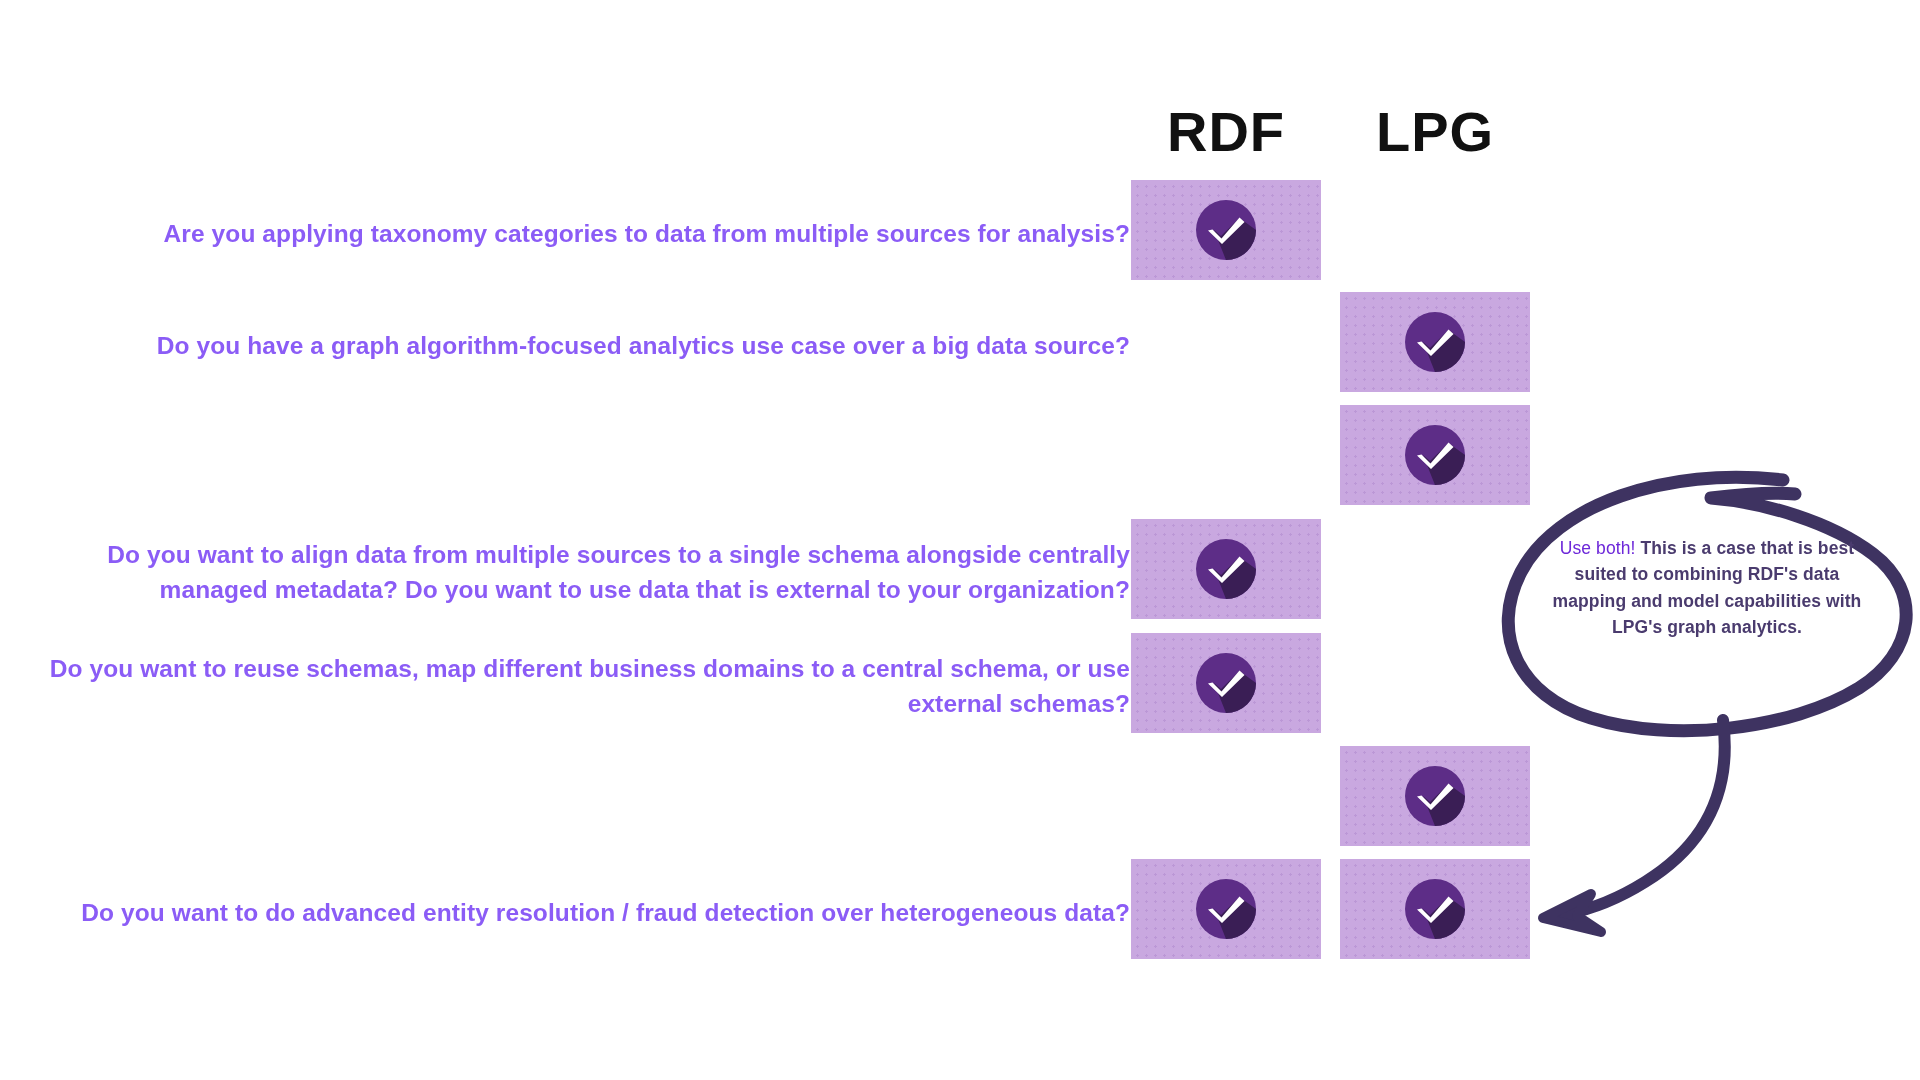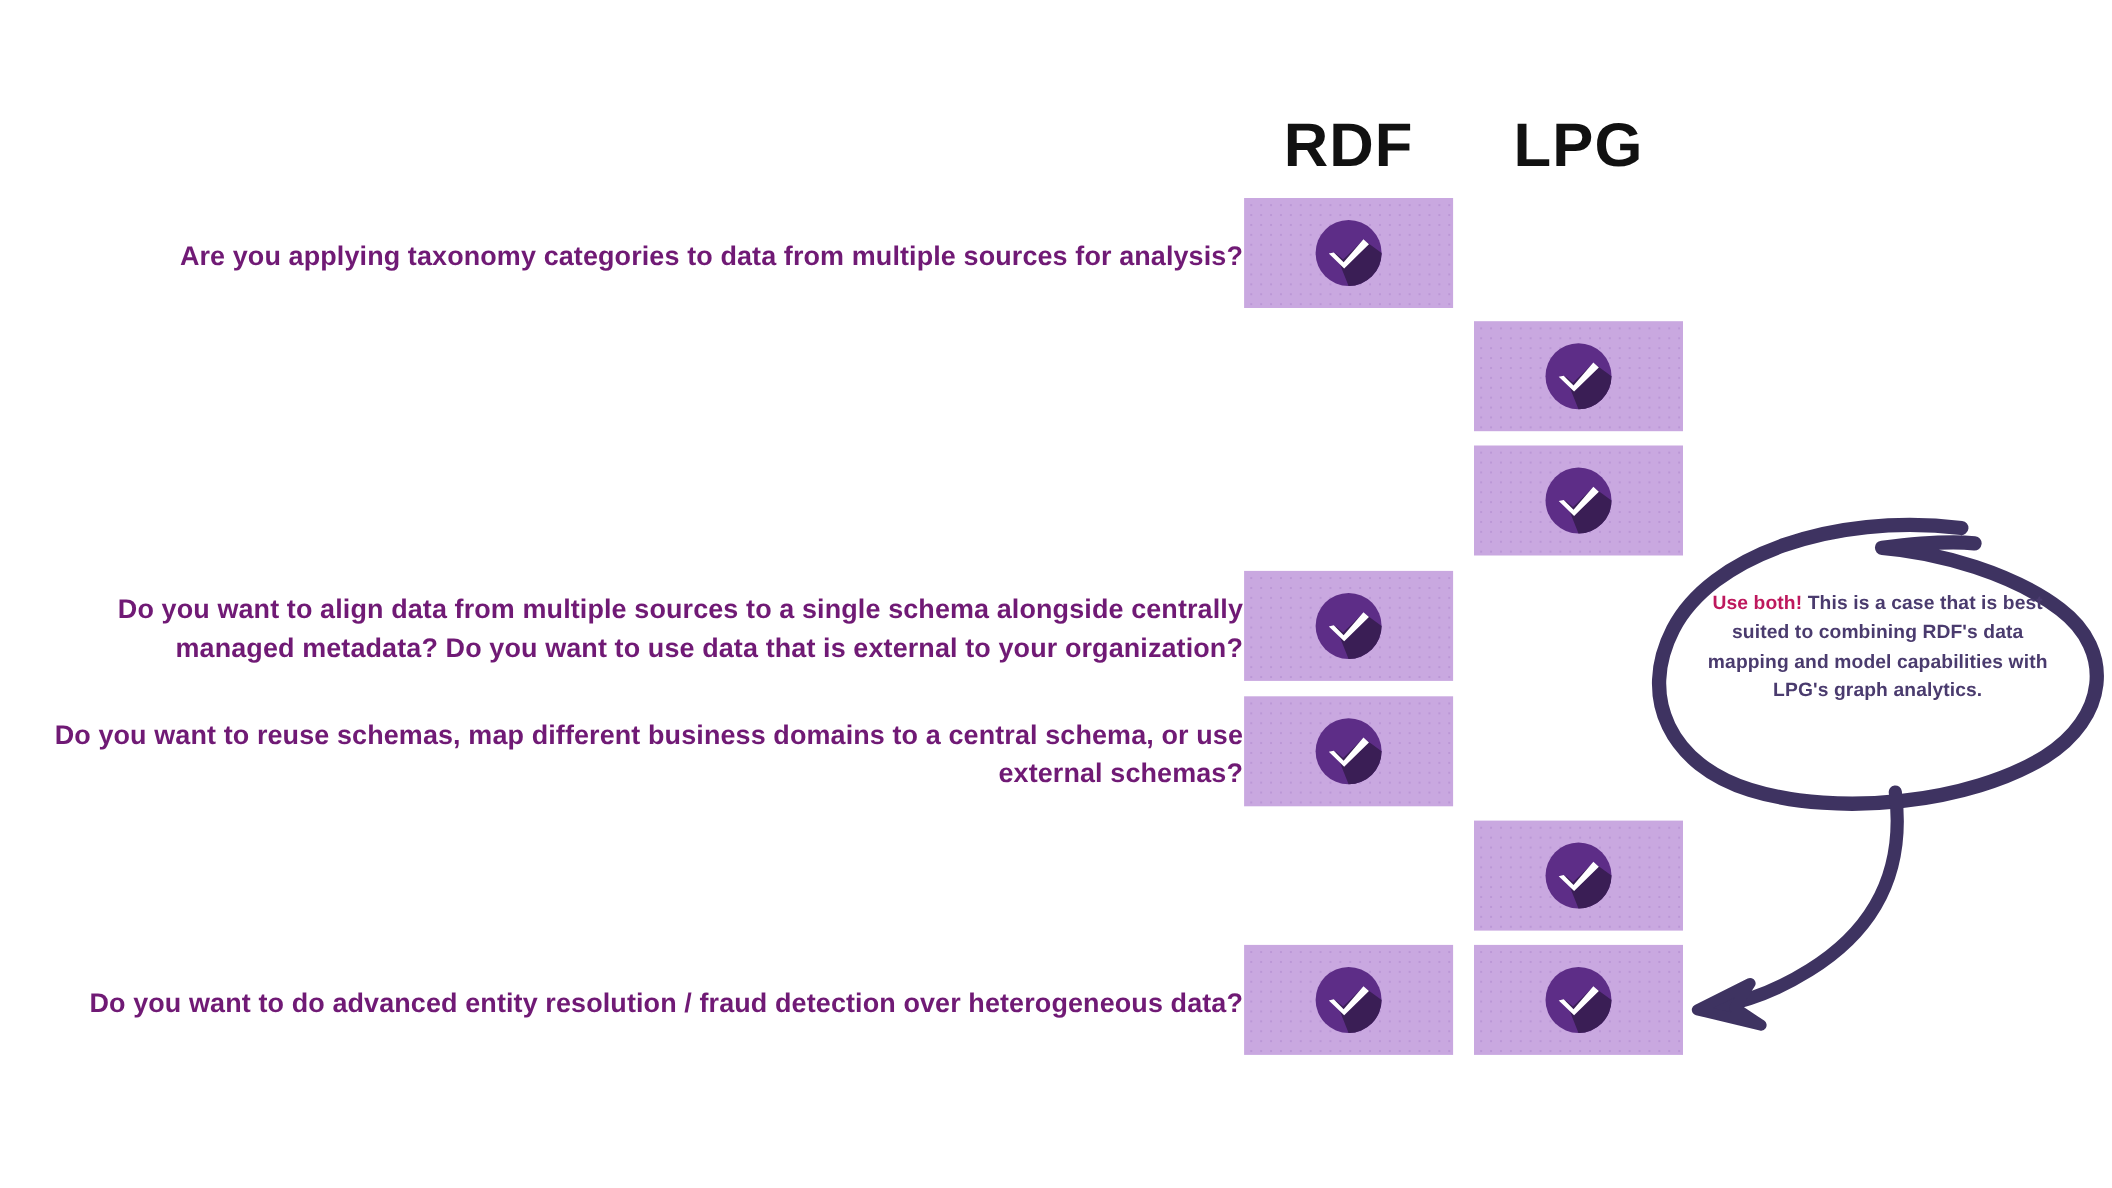--- a/index.html
+++ b/index.html
@@ -47,21 +47,21 @@
 
   .q-text {
     position: absolute;
     right: 790px;
     width: 1100px;
     text-align: right;
     font-family: "Liberation Sans", sans-serif;
     font-weight: 700;
     font-size: 24.5px;
     line-height: 1.42;
-    color: #701a75;
+    color: #8b5cf6;
     top: 50%;
     transform: translateY(-50%);
     letter-spacing: 0.1px;
   }
 
   
   .cell {
     position: absolute;
     top: 0;
     width: 190px;
@@ -107,22 +107,22 @@
     width: 320px;
     text-align: center;
     font-family: "Liberation Sans", sans-serif;
     font-weight: 700;
     font-size: 17.5px;
     line-height: 1.5;
     color: #4a3b6e;
     letter-spacing: 0.1px;
   }
   #annot-lead {
-    color: #be185d;
-    font-weight: 700;
+    color: #6d28d9;
+    font-weight: 400;
   }
 </style>
 </head>
 <body>
 
 <div id="canvas">
 
   <div class="col-header" id="hdr-rdf">RDF</div>
   <div class="col-header" id="hdr-lpg">LPG</div>
 
@@ -134,20 +134,21 @@
           <circle cx="31" cy="31" r="30" fill="#5d2d87"></circle>
           <path d="M31 61 A30 30 0 0 0 61 31 L44.5 19 L26 37 L19 31 Z" fill="#3a1e55"></path>
           <path d="M17.5 30.5 L26.5 39.5 L44.5 18.5 L49.5 23 L27 45 L13 31.5 Z" fill="#ffffff"></path>
         </svg>
       </span>
     </div>
 
   </div>
 
   <div class="row" style="top:292px;">
+    <div class="q-text">Do you have a graph algorithm-focused analytics use case over a big data source?</div>
 
     <div class="cell lpg">
       <span class="badge">
         <svg viewBox="0 0 62 62" xmlns="http://www.w3.org/2000/svg">
           <circle cx="31" cy="31" r="30" fill="#5d2d87"></circle>
           <path d="M31 61 A30 30 0 0 0 61 31 L44.5 19 L26 37 L19 31 Z" fill="#3a1e55"></path>
           <path d="M17.5 30.5 L26.5 39.5 L44.5 18.5 L49.5 23 L27 45 L13 31.5 Z" fill="#ffffff"></path>
         </svg>
       </span>
     </div>

